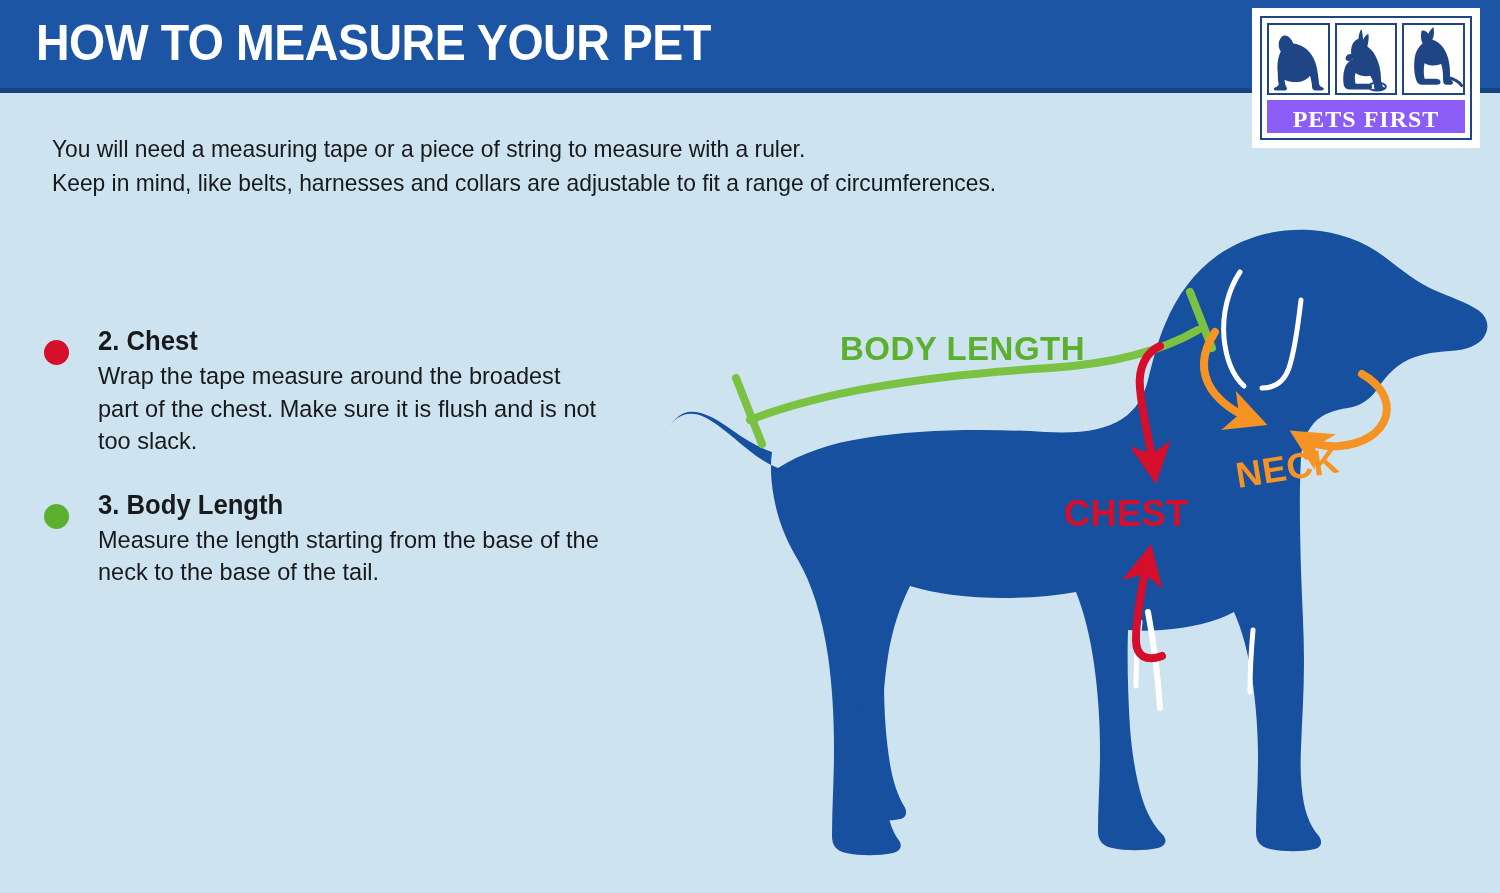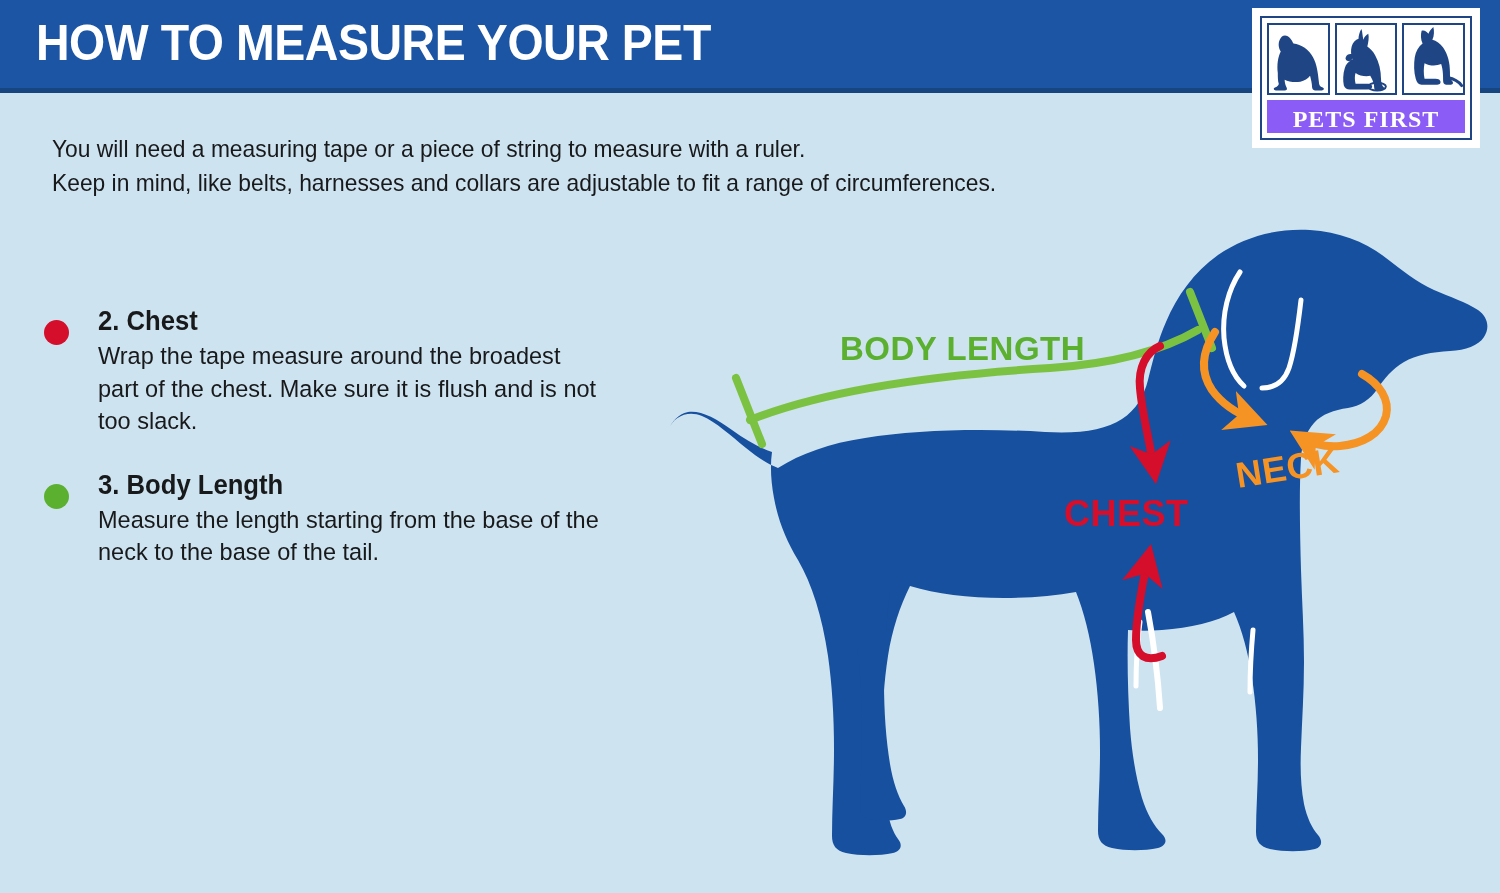--- a/index.html
+++ b/index.html
@@ -185,21 +185,21 @@
 </div>
 
 <div id="intro">
   <div>You will need a measuring tape or a piece of string to measure with a ruler.</div>
   <div>Keep in mind, like belts, harnesses and collars are adjustable to fit a range of circumferences.</div>
 </div>
 
 <div id="steps">
 
 
-  <div class="step" style="margin-top:36px">
+  <div class="step" style="margin-top:56px">
     <div class="bullet" style="background:#d40e2b"></div>
     <div class="step-title">2. Chest</div>
     <div class="step-body">
       <div>Wrap the tape measure around the broadest</div>
       <div>part of the chest. Make sure it is flush and is not</div>
       <div>too slack.</div>
     </div>
   </div>
 
   <div class="step" style="margin-top:32px">

